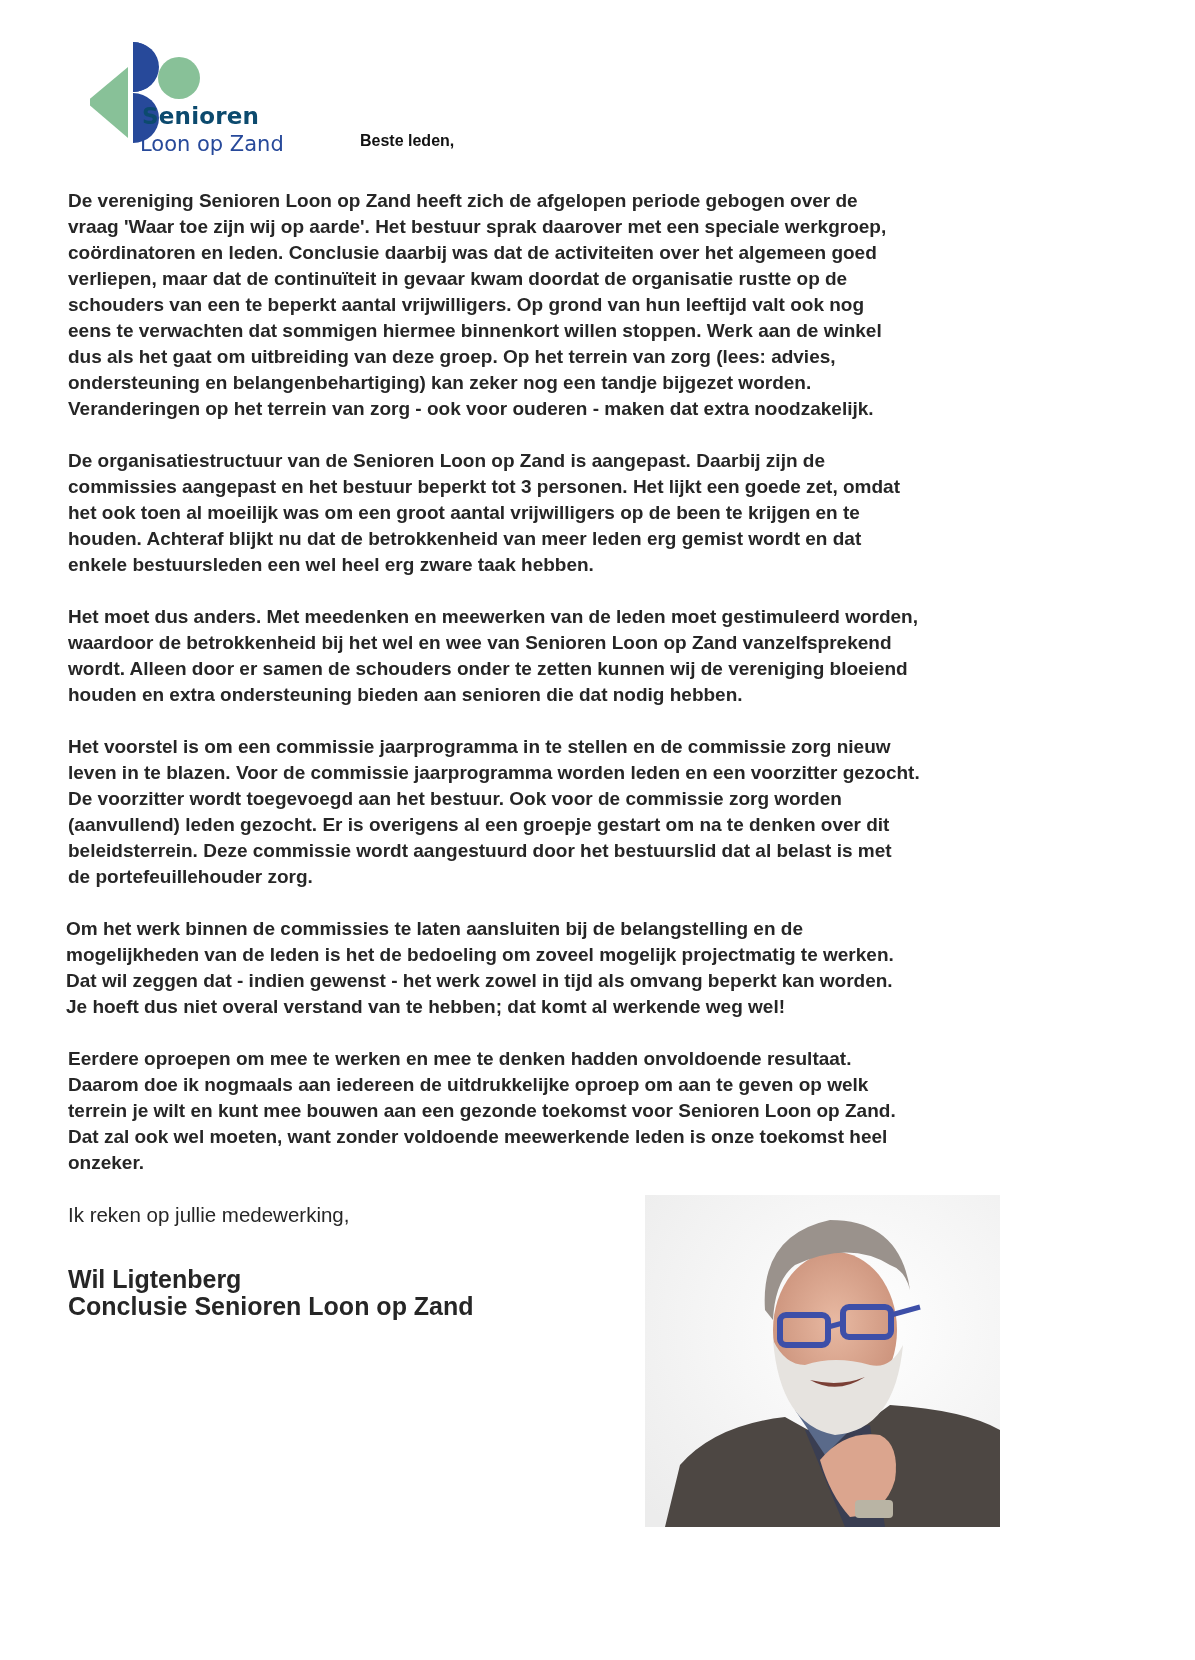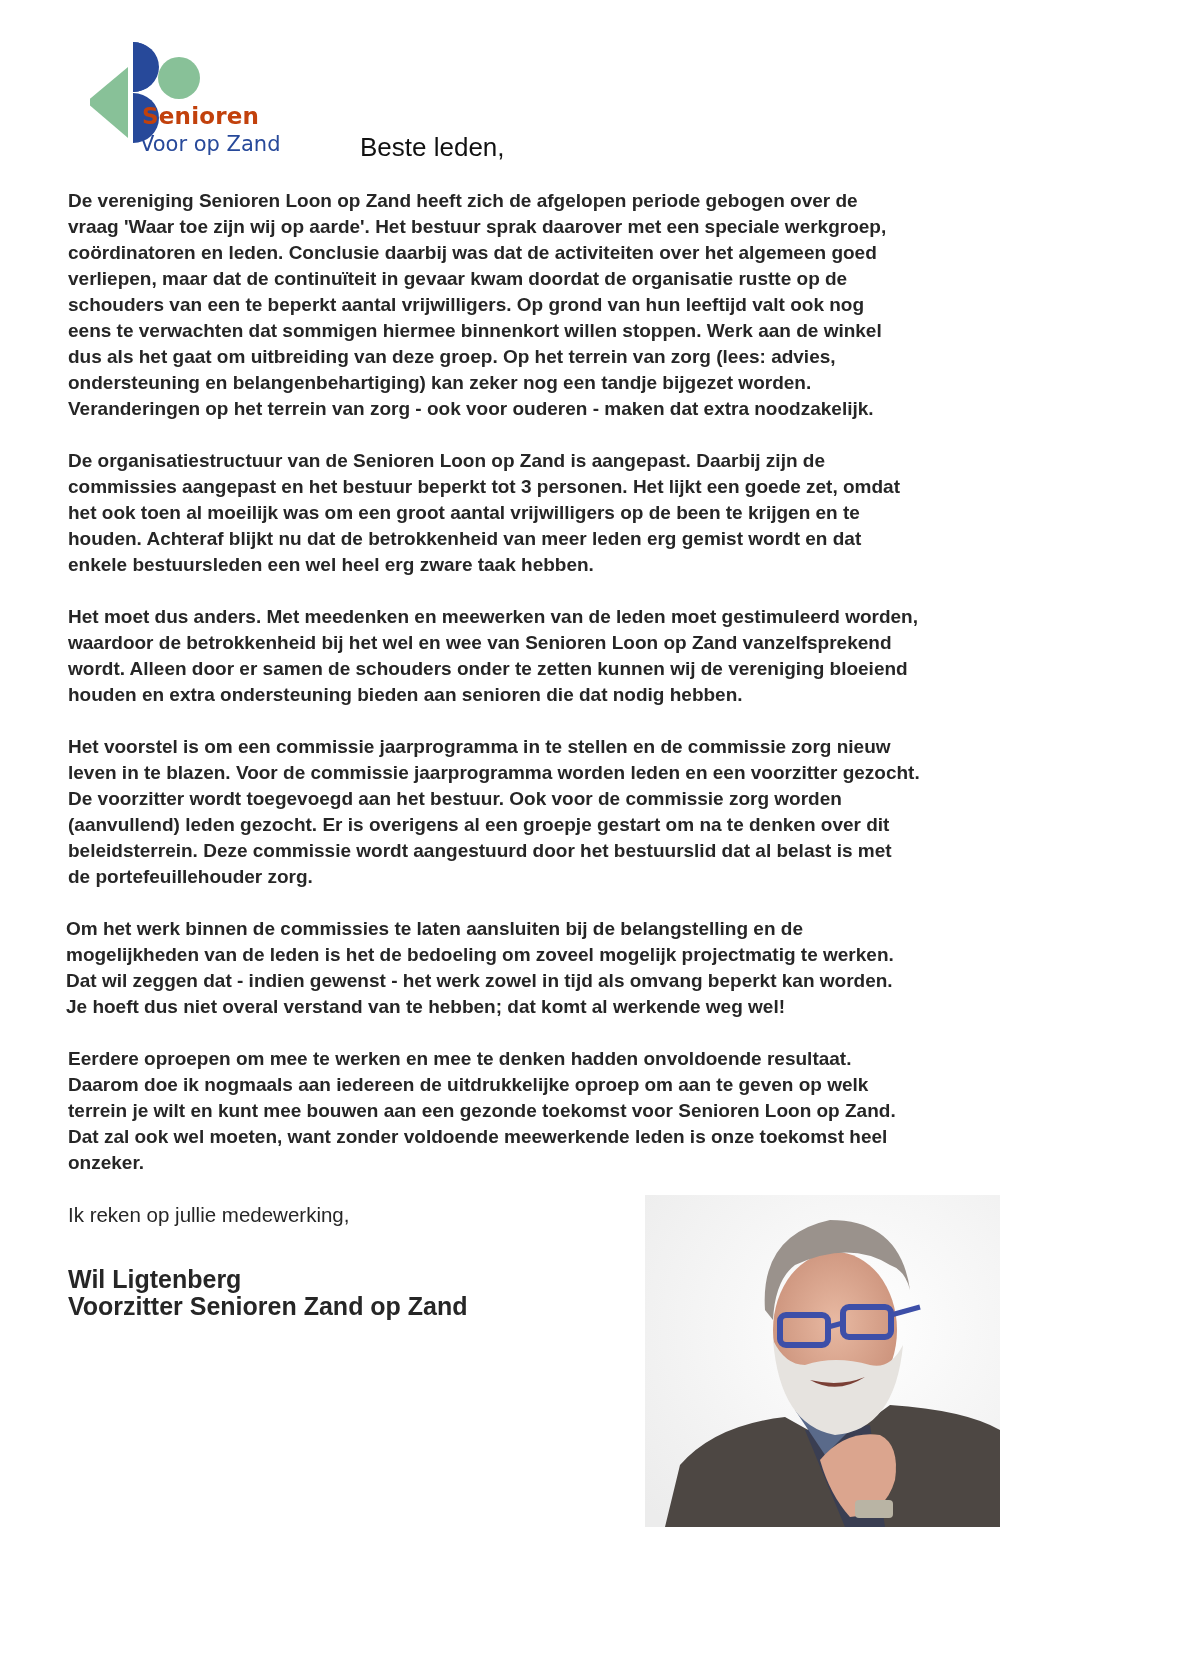--- a/index.html
+++ b/index.html
@@ -24,38 +24,38 @@
     }
     .logo svg { display: block; }
     .logo-text-senioren {
       position: absolute;
       left: 52px;
       top: 63px;
       font-family: "DejaVu Sans", sans-serif;
       font-weight: bold;
       font-size: 23px;
       letter-spacing: 0.2px;
-      color: #c2410c;
+      color: #0c4a6e;
       white-space: nowrap;
     }
     .logo-text-place {
       position: absolute;
       left: 50px;
       top: 92px;
       font-family: "DejaVu Sans", sans-serif;
       font-size: 21px;
       color: #27499a;
       white-space: nowrap;
     }
     .greeting {
       position: absolute;
       left: 360px;
       top: 132px;
-      font-weight: normal;
-      font-size: 26px;
+      font-weight: bold;
+      font-size: 16px;
       color: #111111;
       white-space: nowrap;
     }
     .letter {
       position: absolute;
       left: 68px;
       top: 188px;
       width: 1100px;
     }
     .para {
@@ -109,21 +109,21 @@
     <polygon points="-4,62 38,27 38,98" fill="#88c198"></polygon>
 
     <path d="M43,2 L43,52 A25,25 0 0 0 43,2 Z" transform="translate(0,0)" fill="#27499a"></path>
     <path d="M43,2 A26,25 0 0 1 43,52 Z" fill="#27499a"></path>
 
     <path d="M43,53 A26,25 0 0 1 43,103 Z" fill="#27499a"></path>
 
     <circle cx="89" cy="38" r="21" fill="#88c198"></circle>
   </svg>
   <div class="logo-text-senioren">Senioren</div>
-  <div class="logo-text-place">Voor op Zand</div>
+  <div class="logo-text-place">Loon op Zand</div>
 </div>
 
 <div class="greeting">Beste leden,</div>
 
 <div class="letter">
   <div class="para">
     <span class="line">De vereniging Senioren Loon op Zand heeft zich de afgelopen periode gebogen over de</span>
     <span class="line">vraag 'Waar toe zijn wij op aarde'. Het bestuur sprak daarover met een speciale werkgroep,</span>
     <span class="line">coördinatoren en leden. Conclusie daarbij was dat de activiteiten over het algemeen goed</span>
     <span class="line">verliepen, maar dat de continuïteit in gevaar kwam doordat de organisatie rustte op de</span>
@@ -166,21 +166,21 @@
     <span class="line">terrein je wilt en kunt mee bouwen aan een gezonde toekomst voor Senioren Loon op Zand.</span>
     <span class="line">Dat zal ook wel moeten, want zonder voldoende meewerkende leden is onze toekomst heel</span>
     <span class="line">onzeker.</span>
   </div>
 </div>
 
 <div class="closing">Ik reken op jullie medewerking,</div>
 
 <div class="signature">
   <span>Wil Ligtenberg</span>
-  <span>Voorzitter Senioren Zand op Zand</span>
+  <span>Conclusie Senioren Loon op Zand</span>
 </div>
 
 <div class="photo">
   <svg width="355" height="332" viewBox="0 0 355 332">
     <defs>
       <radialGradient id="bg" cx="0.6" cy="0.4" r="0.8">
         <stop offset="0" stop-color="#ffffff"></stop>
         <stop offset="1" stop-color="#ececec"></stop>
       </radialGradient>
       <radialGradient id="skin" cx="0.5" cy="0.45" r="0.6">

